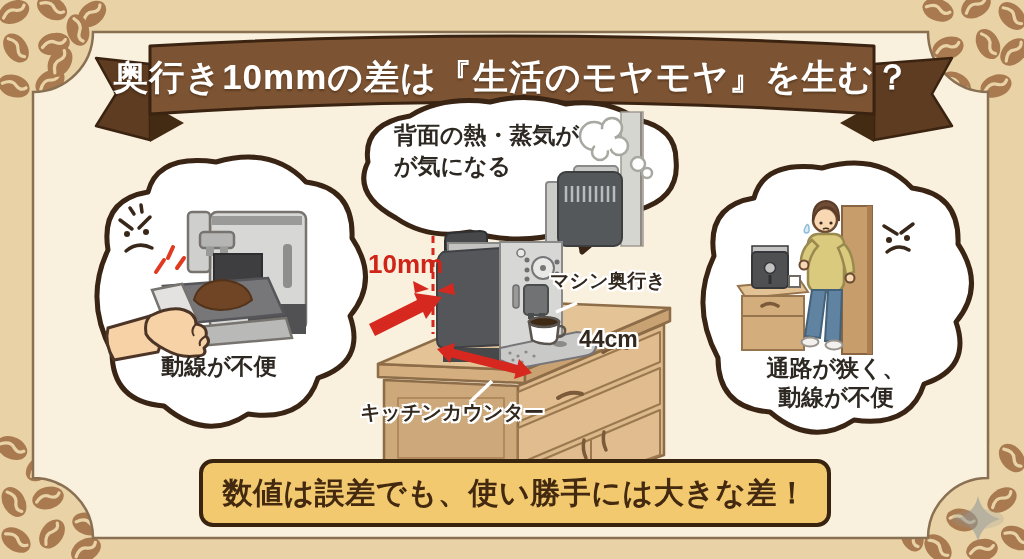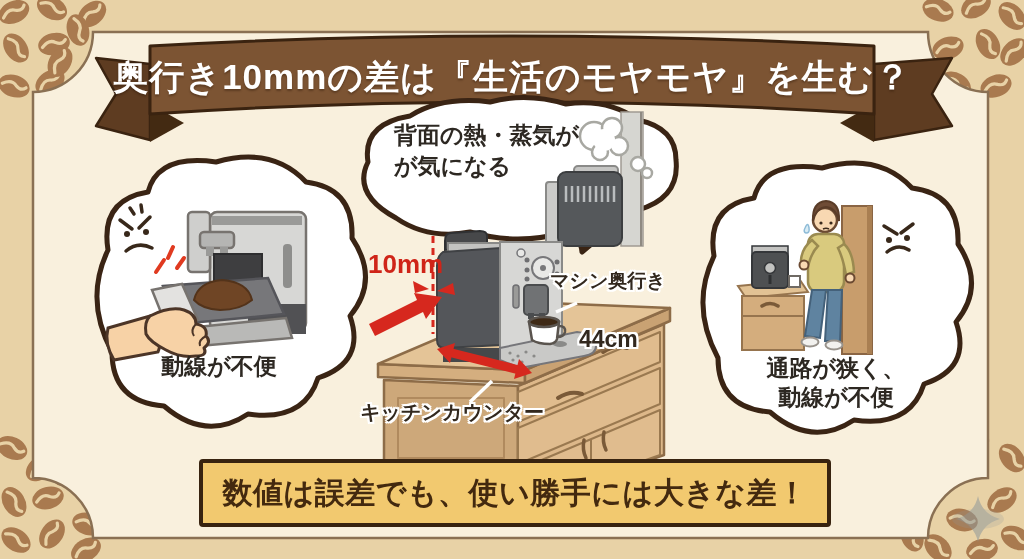--- a/index.html
+++ b/index.html
@@ -23,21 +23,21 @@
   .outlined{
     color:#32281e;font-weight:900;
     text-shadow:-2px 0 0 #fff,2px 0 0 #fff,0 -2px 0 #fff,0 2px 0 #fff,
                 -2px -2px 0 #fff,2px 2px 0 #fff,-2px 2px 0 #fff,2px -2px 0 #fff;
   }
   .md-label{left:550px;top:268px;font-size:19px;}
   .md-value{left:579px;top:290px;font-size:23px;margin-top:36px;}
   .cd-label{left:452px;top:401px;transform:translateX(-50%);font-size:20px;line-height:23px;text-align:right;}
   .footer-box{
     position:absolute;z-index:12;left:199px;top:459px;width:624px;height:60px;
-    background:#f2c96f;border:4px solid #38230f;border-radius:4px;
+    background:#f2c96f;border:4px solid #38230f;border-radius:14px;
     display:flex;align-items:center;justify-content:center;
   }
   .footer-text{font-size:30px;font-weight:900;color:#43290f;letter-spacing:.5px;}
 </style>
 </head>
 <body>
 
 <svg id="stage" viewBox="0 0 1024 559">
   <defs>
     <g id="bean">

